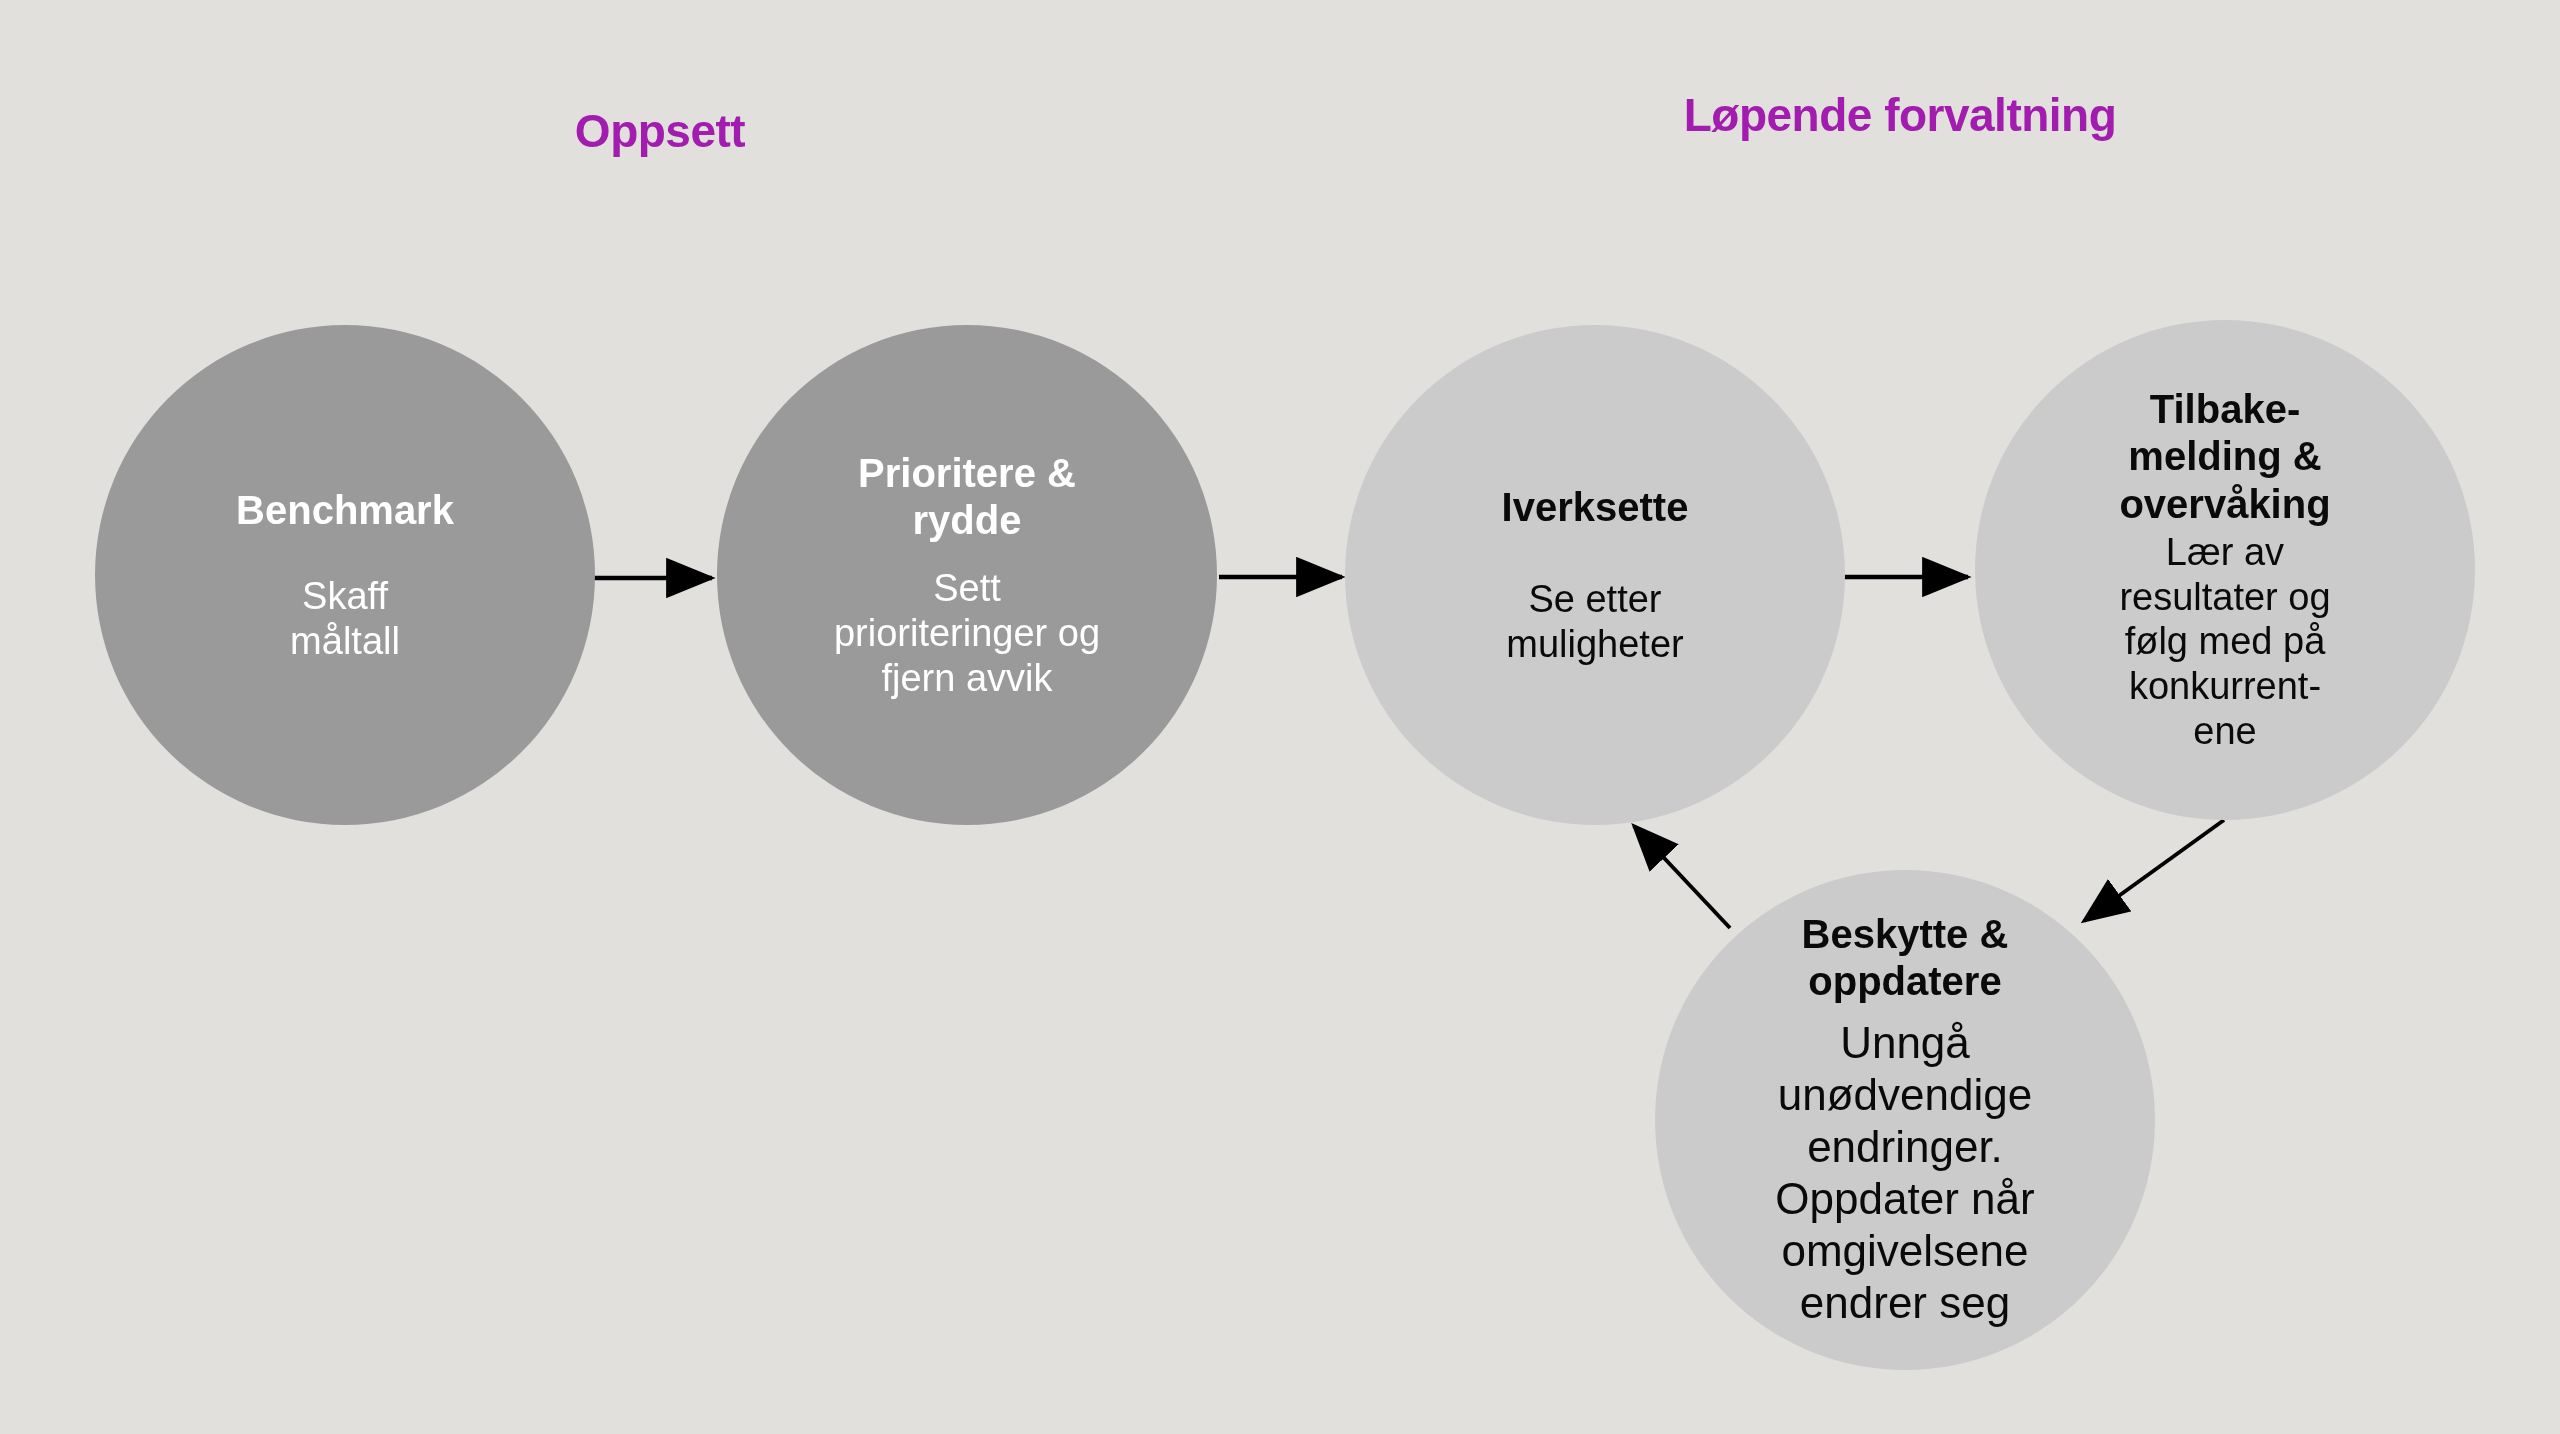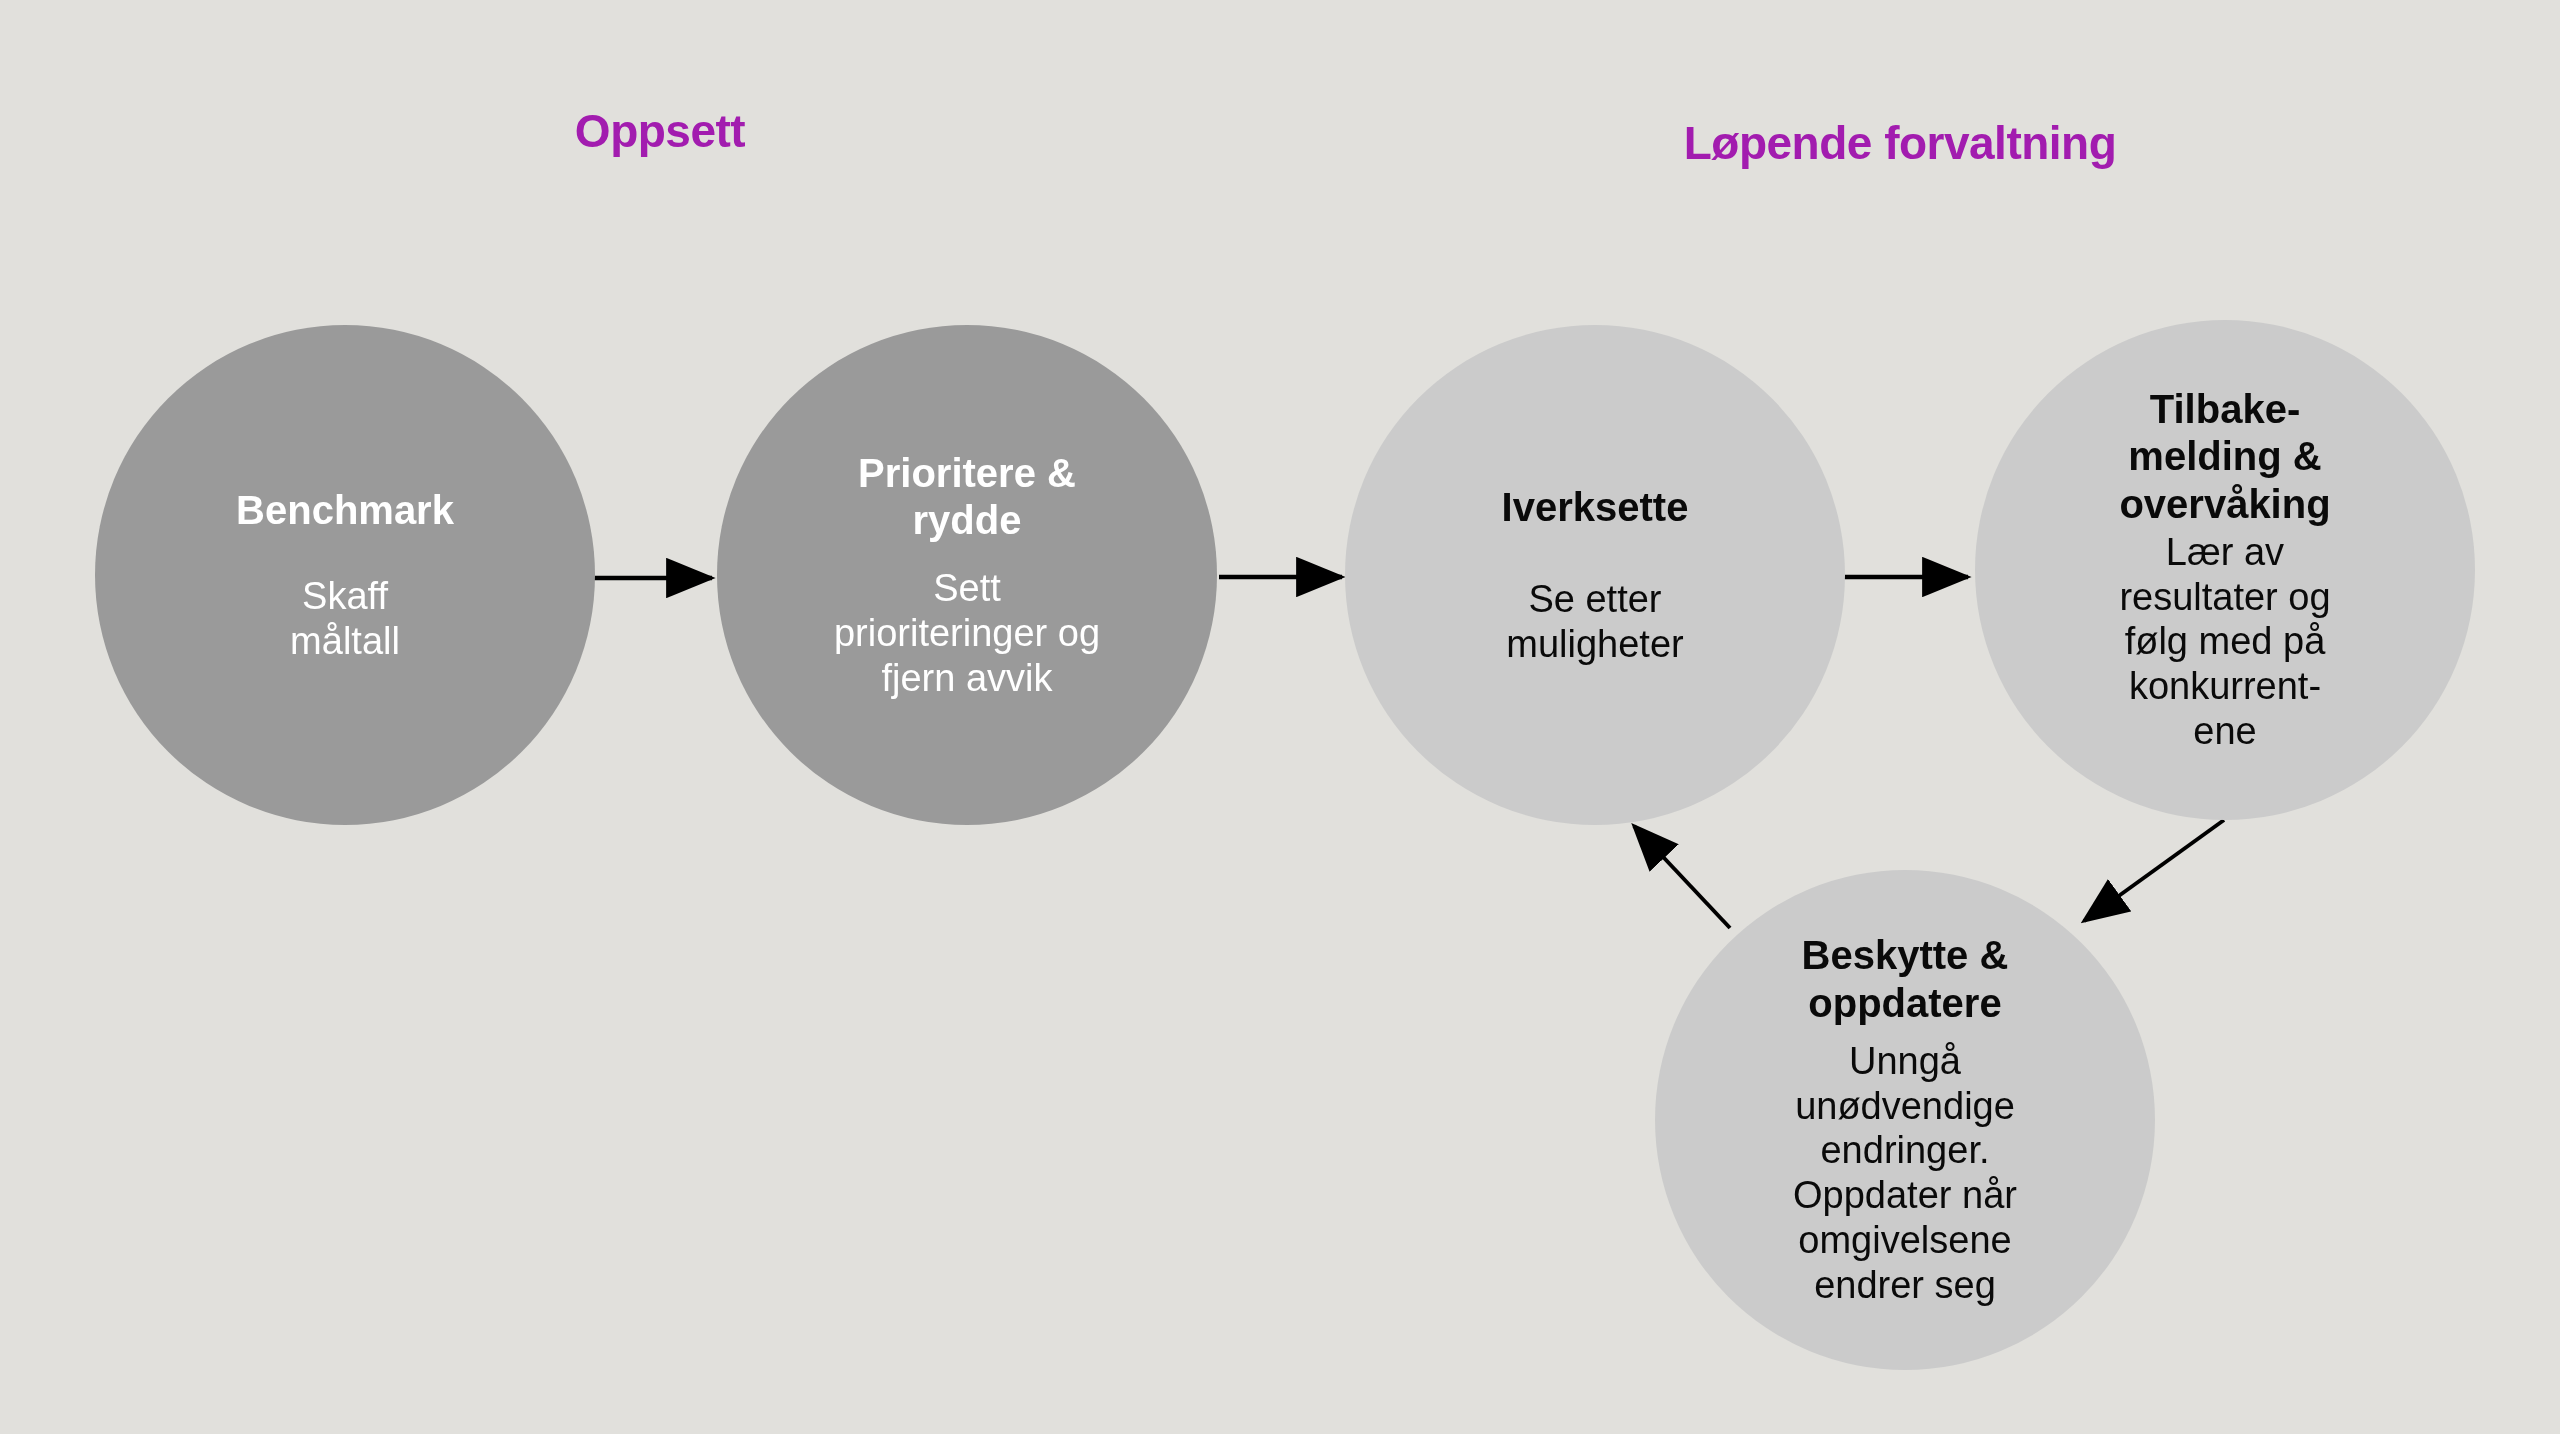--- a/index.html
+++ b/index.html
@@ -21,21 +21,21 @@
     position: absolute;
     font-size: 46px;
     font-weight: bold;
     color: #a21caf;
     white-space: nowrap;
     letter-spacing: -0.5px;
     transform: translateX(-50%);
     line-height: 1;
   }
   #heading-oppsett { left: 660px; top: 108px; }
-  #heading-forvaltning { left: 1900px; top: 120px; }
+  #heading-forvaltning { left: 1900px; top: 92px; }
 
   
   .node {
     position: absolute;
     border-radius: 50%;
     display: flex;
     flex-direction: column;
     align-items: center;
     justify-content: center;
     text-align: center;
@@ -79,21 +79,21 @@
   #node-tilbakemelding {
     left: 1975px; top: 320px; width: 500px; height: 500px;
   }
   #node-tilbakemelding .node-title { font-size: 40px; }
   #node-tilbakemelding .node-desc  { font-size: 38px; margin-top: 2px; }
 
   #node-beskytte {
     left: 1655px; top: 870px; width: 500px; height: 500px;
   }
   #node-beskytte .node-title { font-size: 40px; }
-  #node-beskytte .node-desc  { font-size: 38px; margin-top: 12px; }
+  #node-beskytte .node-desc  { font-size: 44px; margin-top: 12px; }
 
   
   #arrows {
     position: absolute;
     left: 0; top: 0;
     width: 2560px;
     height: 1434px;
     pointer-events: none;
   }
 </style>

